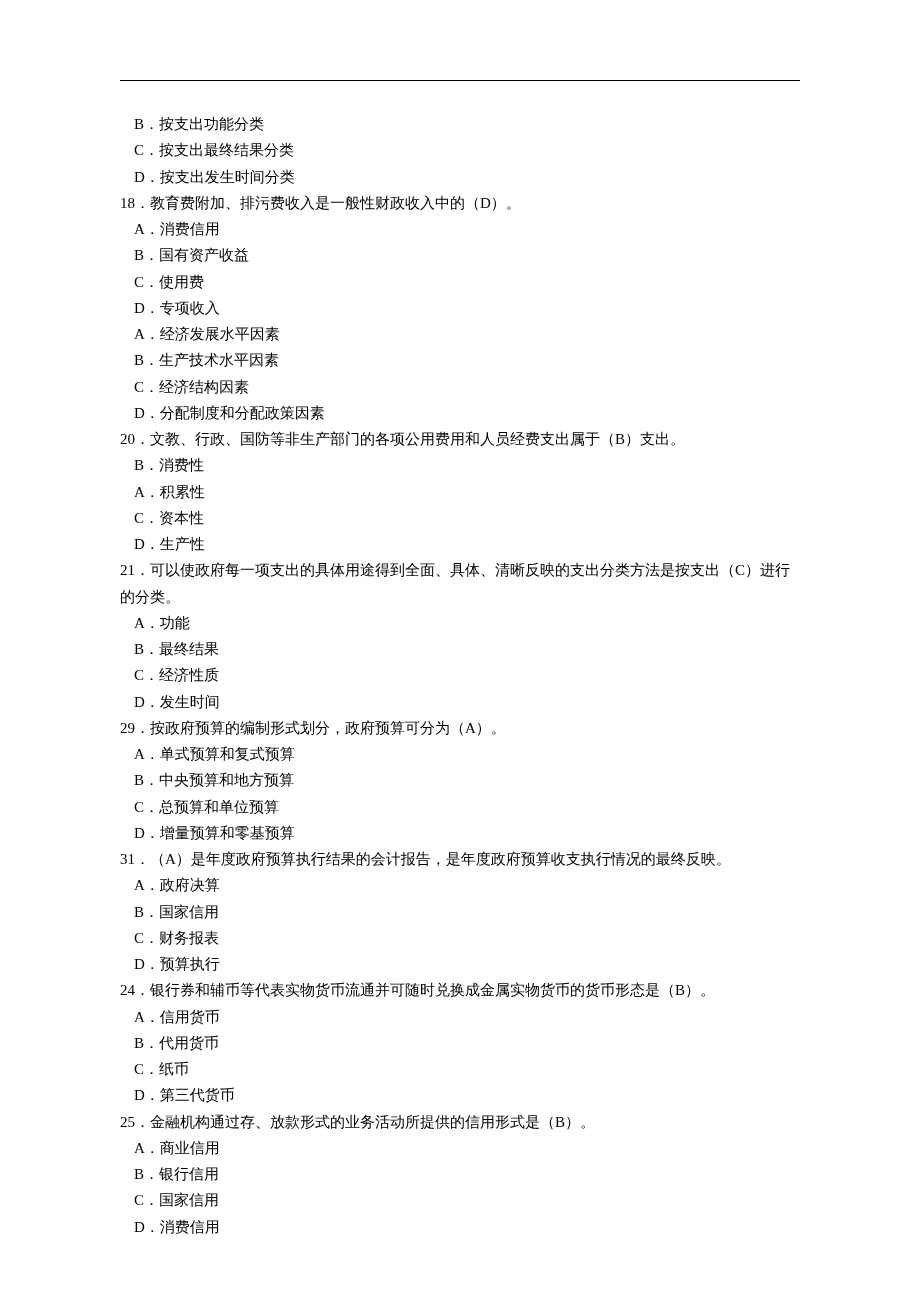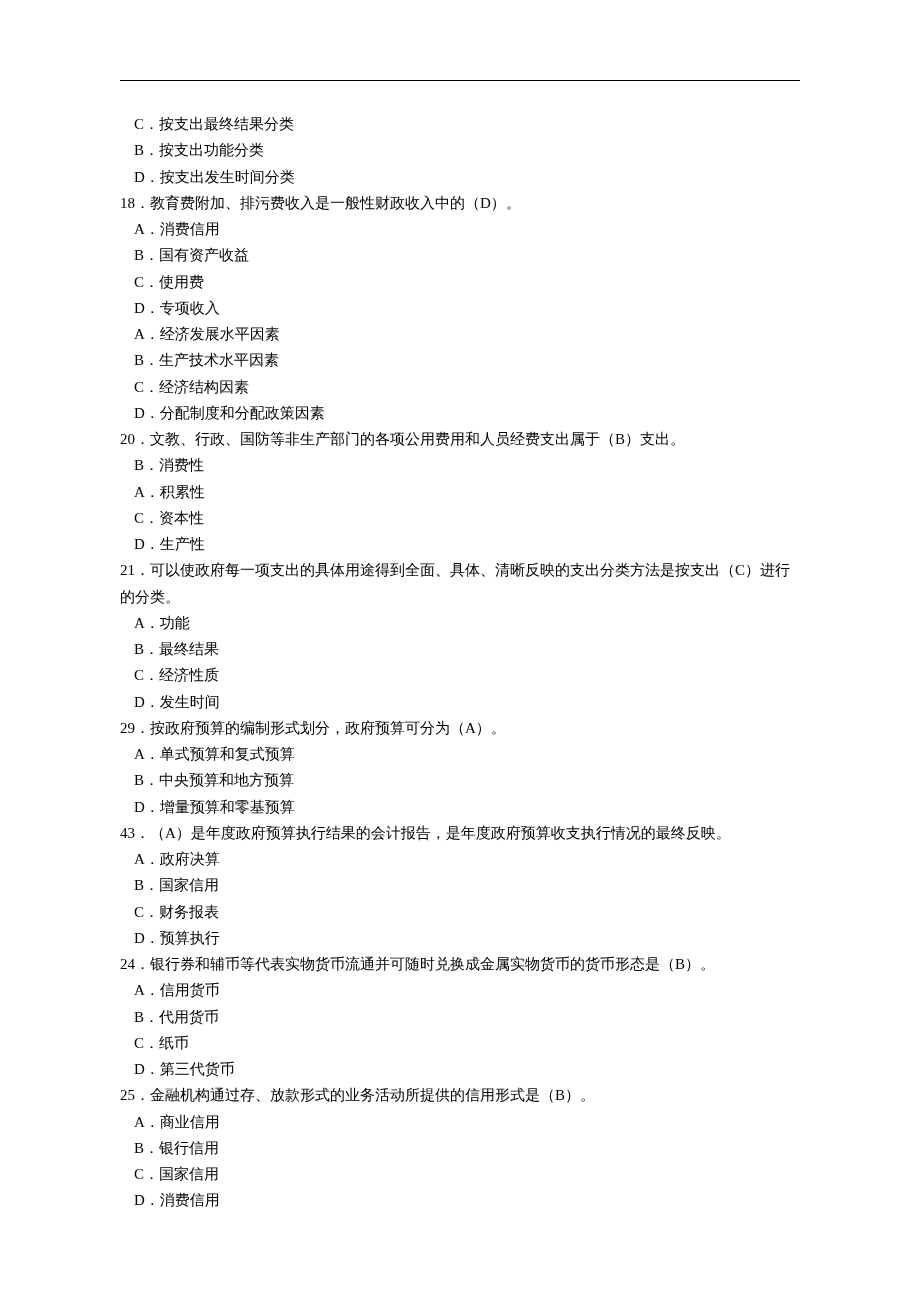--- a/index.html
+++ b/index.html
@@ -32,22 +32,22 @@
   .indent-opt {
     padding-left: 14px;
   }
 </style>
 </head>
 <body>
 
 <div class="page">
   <hr class="hr-top">
   <div id="content">
+      <p class="line indent-opt">B．按支出功能分类</p>
       <p class="line indent-opt">C．按支出最终结果分类</p>
-      <p class="line indent-opt">B．按支出功能分类</p>
       <p class="line indent-opt">D．按支出发生时间分类</p>
       <p class="line ">18．教育费附加、排污费收入是一般性财政收入中的（D）。</p>
       <p class="line indent-opt">A．消费信用</p>
       <p class="line indent-opt">B．国有资产收益</p>
       <p class="line indent-opt">C．使用费</p>
       <p class="line indent-opt">D．专项收入</p>
       <p class="line indent-opt">A．经济发展水平因素</p>
       <p class="line indent-opt">B．生产技术水平因素</p>
       <p class="line indent-opt">C．经济结构因素</p>
       <p class="line indent-opt">D．分配制度和分配政策因素</p>
@@ -57,22 +57,23 @@
       <p class="line indent-opt">C．资本性</p>
       <p class="line indent-opt">D．生产性</p>
       <p class="line ">21．可以使政府每一项支出的具体用途得到全面、具体、清晰反映的支出分类方法是按支出（C）进行的分类。</p>
       <p class="line indent-opt">A．功能</p>
       <p class="line indent-opt">B．最终结果</p>
       <p class="line indent-opt">C．经济性质</p>
       <p class="line indent-opt">D．发生时间</p>
       <p class="line ">29．按政府预算的编制形式划分，政府预算可分为（A）。</p>
       <p class="line indent-opt">A．单式预算和复式预算</p>
       <p class="line indent-opt">B．中央预算和地方预算</p>
+      <p class="line indent-opt">C．总预算和单位预算</p>
       <p class="line indent-opt">D．增量预算和零基预算</p>
-      <p class="line ">43．（A）是年度政府预算执行结果的会计报告，是年度政府预算收支执行情况的最终反映。</p>
+      <p class="line ">31．（A）是年度政府预算执行结果的会计报告，是年度政府预算收支执行情况的最终反映。</p>
       <p class="line indent-opt">A．政府决算</p>
       <p class="line indent-opt">B．国家信用</p>
       <p class="line indent-opt">C．财务报表</p>
       <p class="line indent-opt">D．预算执行</p>
       <p class="line ">24．银行券和辅币等代表实物货币流通并可随时兑换成金属实物货币的货币形态是（B）。</p>
       <p class="line indent-opt">A．信用货币</p>
       <p class="line indent-opt">B．代用货币</p>
       <p class="line indent-opt">C．纸币</p>
       <p class="line indent-opt">D．第三代货币</p>
       <p class="line ">25．金融机构通过存、放款形式的业务活动所提供的信用形式是（B）。</p>

